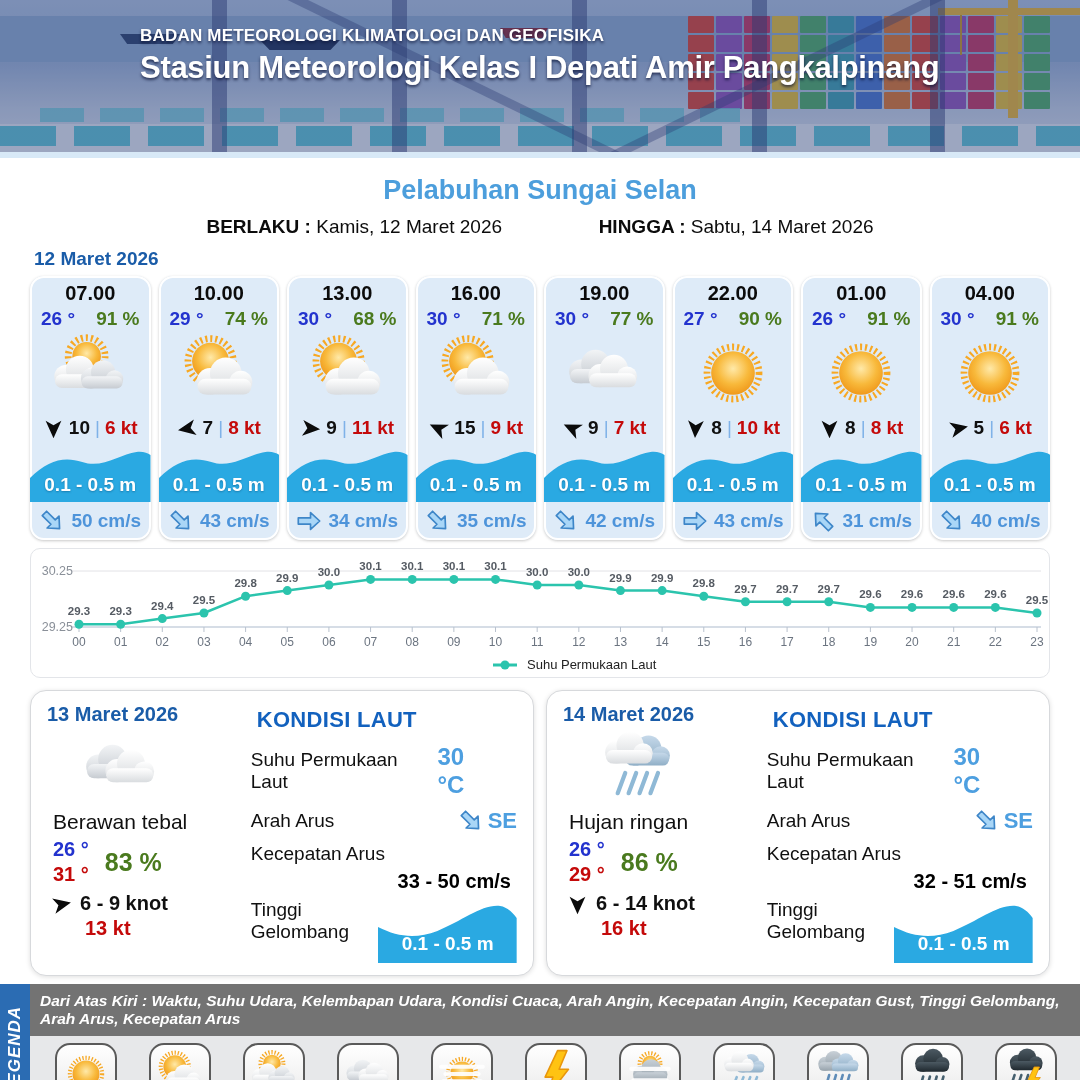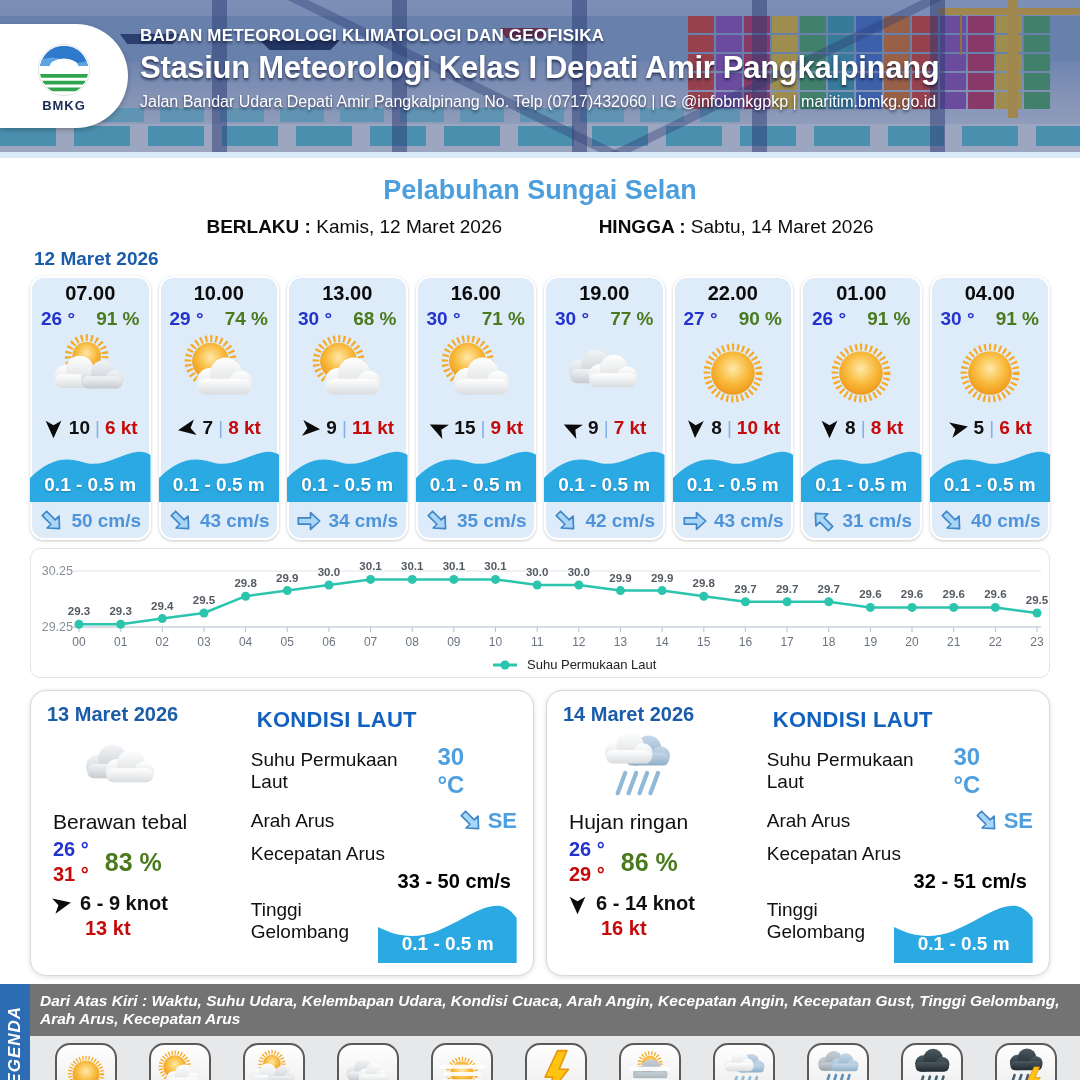--- a/index.html
+++ b/index.html
@@ -200,45 +200,24 @@
   <div class="hdr-chairs"></div>
   <div class="mullion" style="left:212px"></div>
   <div class="mullion" style="left:392px"></div>
   <div class="mullion" style="left:572px"></div>
   <div class="mullion" style="left:752px"></div>
   <div class="mullion" style="left:930px"></div>
   <div class="diag" style="left:150px; top:60px; transform:rotate(26deg)"></div>
   <div class="diag" style="left:520px; top:60px; transform:rotate(-26deg)"></div>
   <div class="hdr-overlay"></div>
 
-  <div class="logo-pill">
-    <svg viewBox="0 0 64 64" width="62" height="62">
-      <defs>
-          <clipPath id="logoClip">
-            <circle cx="32" cy="32" r="25"></circle>
-          </clipPath>
-        </defs>
-      <circle cx="32" cy="32" r="26.5" fill="#fff" stroke="#E2E2E2" stroke-width="1"></circle>
-      <g clip-path="url(#logoClip)">
-        <rect x="7" y="7" width="50" height="21" fill="#2E79CC"></rect>
-        <path d="M7 22 Q 20 16 32 22 T 57 22 L57 28 L7 28 Z" fill="#5EA3E2"></path>
-        <ellipse cx="32" cy="29" rx="15" ry="9" fill="#fff"></ellipse>
-        <rect x="7" y="28" width="50" height="7" fill="#fff"></rect>
-        <path d="M7 36 h50 v4 H7 Z" fill="#2FA64E"></path>
-        <path d="M7 43 h50 v4 H7 Z" fill="#2FA64E"></path>
-        <path d="M7 50 h50 v4 H7 Z" fill="#2FA64E"></path>
-      </g>
-    </svg>
-    <div class="logo-text">BMKG</div>
-  </div>
 
   <div class="hdr-text">
     <div class="hdr-agency">BADAN METEOROLOGI KLIMATOLOGI DAN GEOFISIKA</div>
     <div class="hdr-station">Stasiun Meteorologi Kelas I Depati Amir Pangkalpinang</div>
-    <div class="hdr-address">Jalan Bandar Udara Depati Amir Pangkalpinang No. Telp (0717)432060 | IG @infobmkgpkp | maritim.bmkg.go.id</div>
   </div>
 </header>
 <div class="hdr-strip"></div>
 
 <section class="titleblock">
   <div class="sub-title">Pelabuhan Sungai Selan</div>
   <div class="validity">
     <span class="lbl">BERLAKU :</span>
     <span>Kamis, 12 Maret 2026</span>
     <span class="gap"></span>

